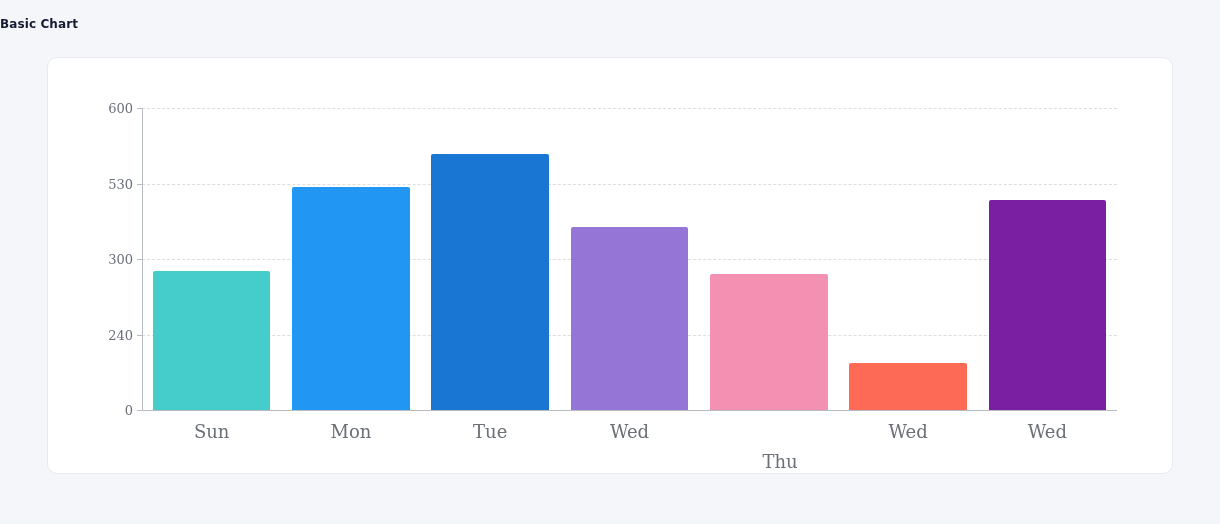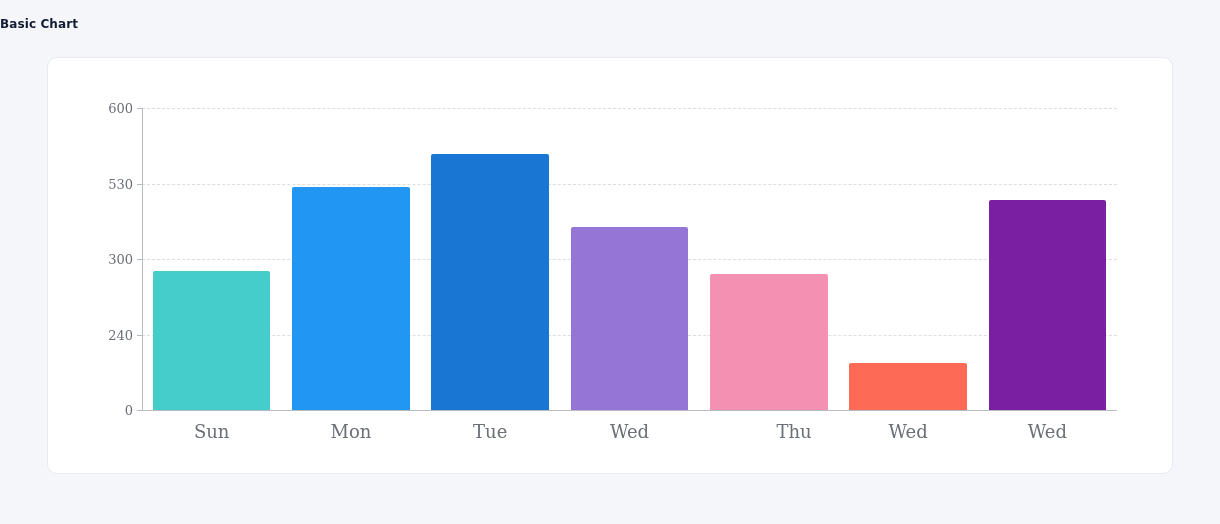--- a/index.html
+++ b/index.html
@@ -172,21 +172,21 @@
             <div class="bar" title="Wed: 364" style="left: 428.652px; width: 117.696px; height: 183.213px; background: rgb(149, 117, 214);"></div>
             <div class="bar" title="Thu: 270" style="left: 567.938px; width: 117.696px; height: 135.9px; background: rgb(244, 144, 177);"></div>
             <div class="bar" title="Fri: 93" style="left: 707.223px; width: 117.696px; height: 46.81px; background: rgb(253, 106, 86);"></div>
             <div class="bar" title="Sat: 417" style="left: 846.509px; width: 117.696px; height: 209.89px; background: rgb(123, 31, 162);"></div>
           </div>
         <div id="xlabels">
             <div class="x-label" style="left: 69.6429px;">Sun</div>
             <div class="x-label" style="left: 208.929px;">Mon</div>
             <div class="x-label" style="left: 348.214px;">Tue</div>
             <div class="x-label" style="left: 487.5px;">Wed</div>
-            <div class="x-label" style="left: 652px;">Thu</div>
+            <div class="x-label" style="left: 638px; margin-top: 30px;">Thu</div>
             <div class="x-label" style="left: 766.071px;">Wed</div>
             <div class="x-label" style="left: 905.357px;">Wed</div>
           </div>
       </div>
     </div>
   </div>
 
 </div>
 
 </body></html>

